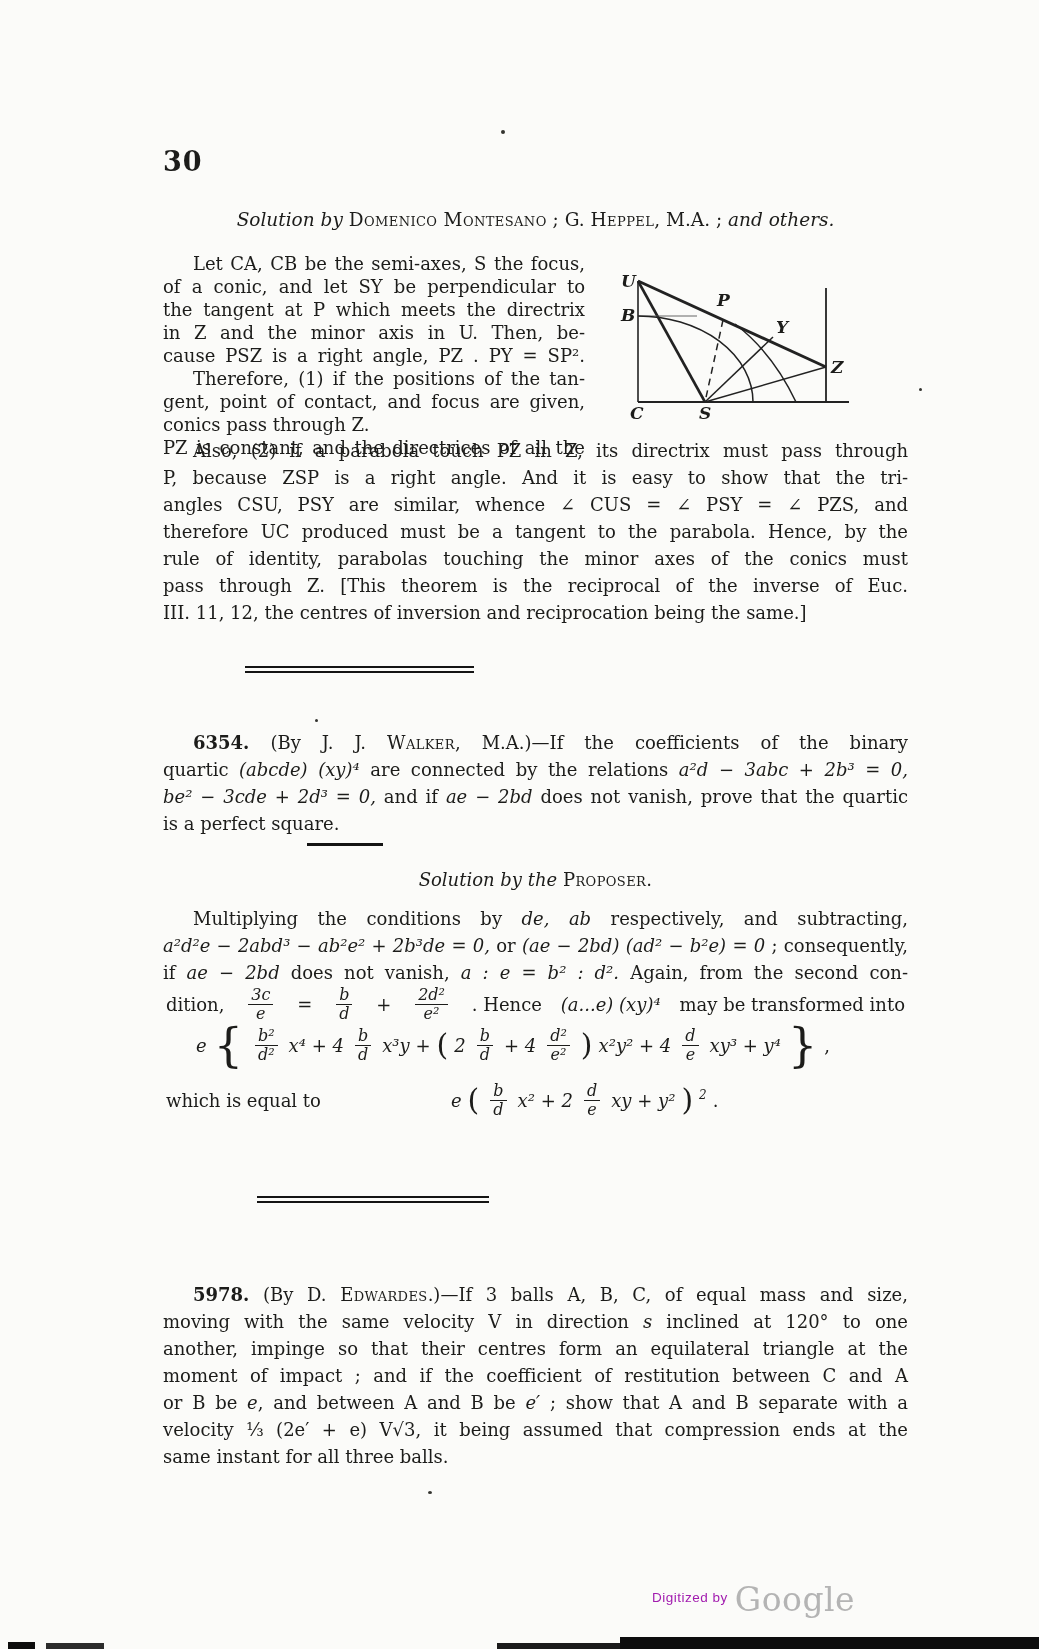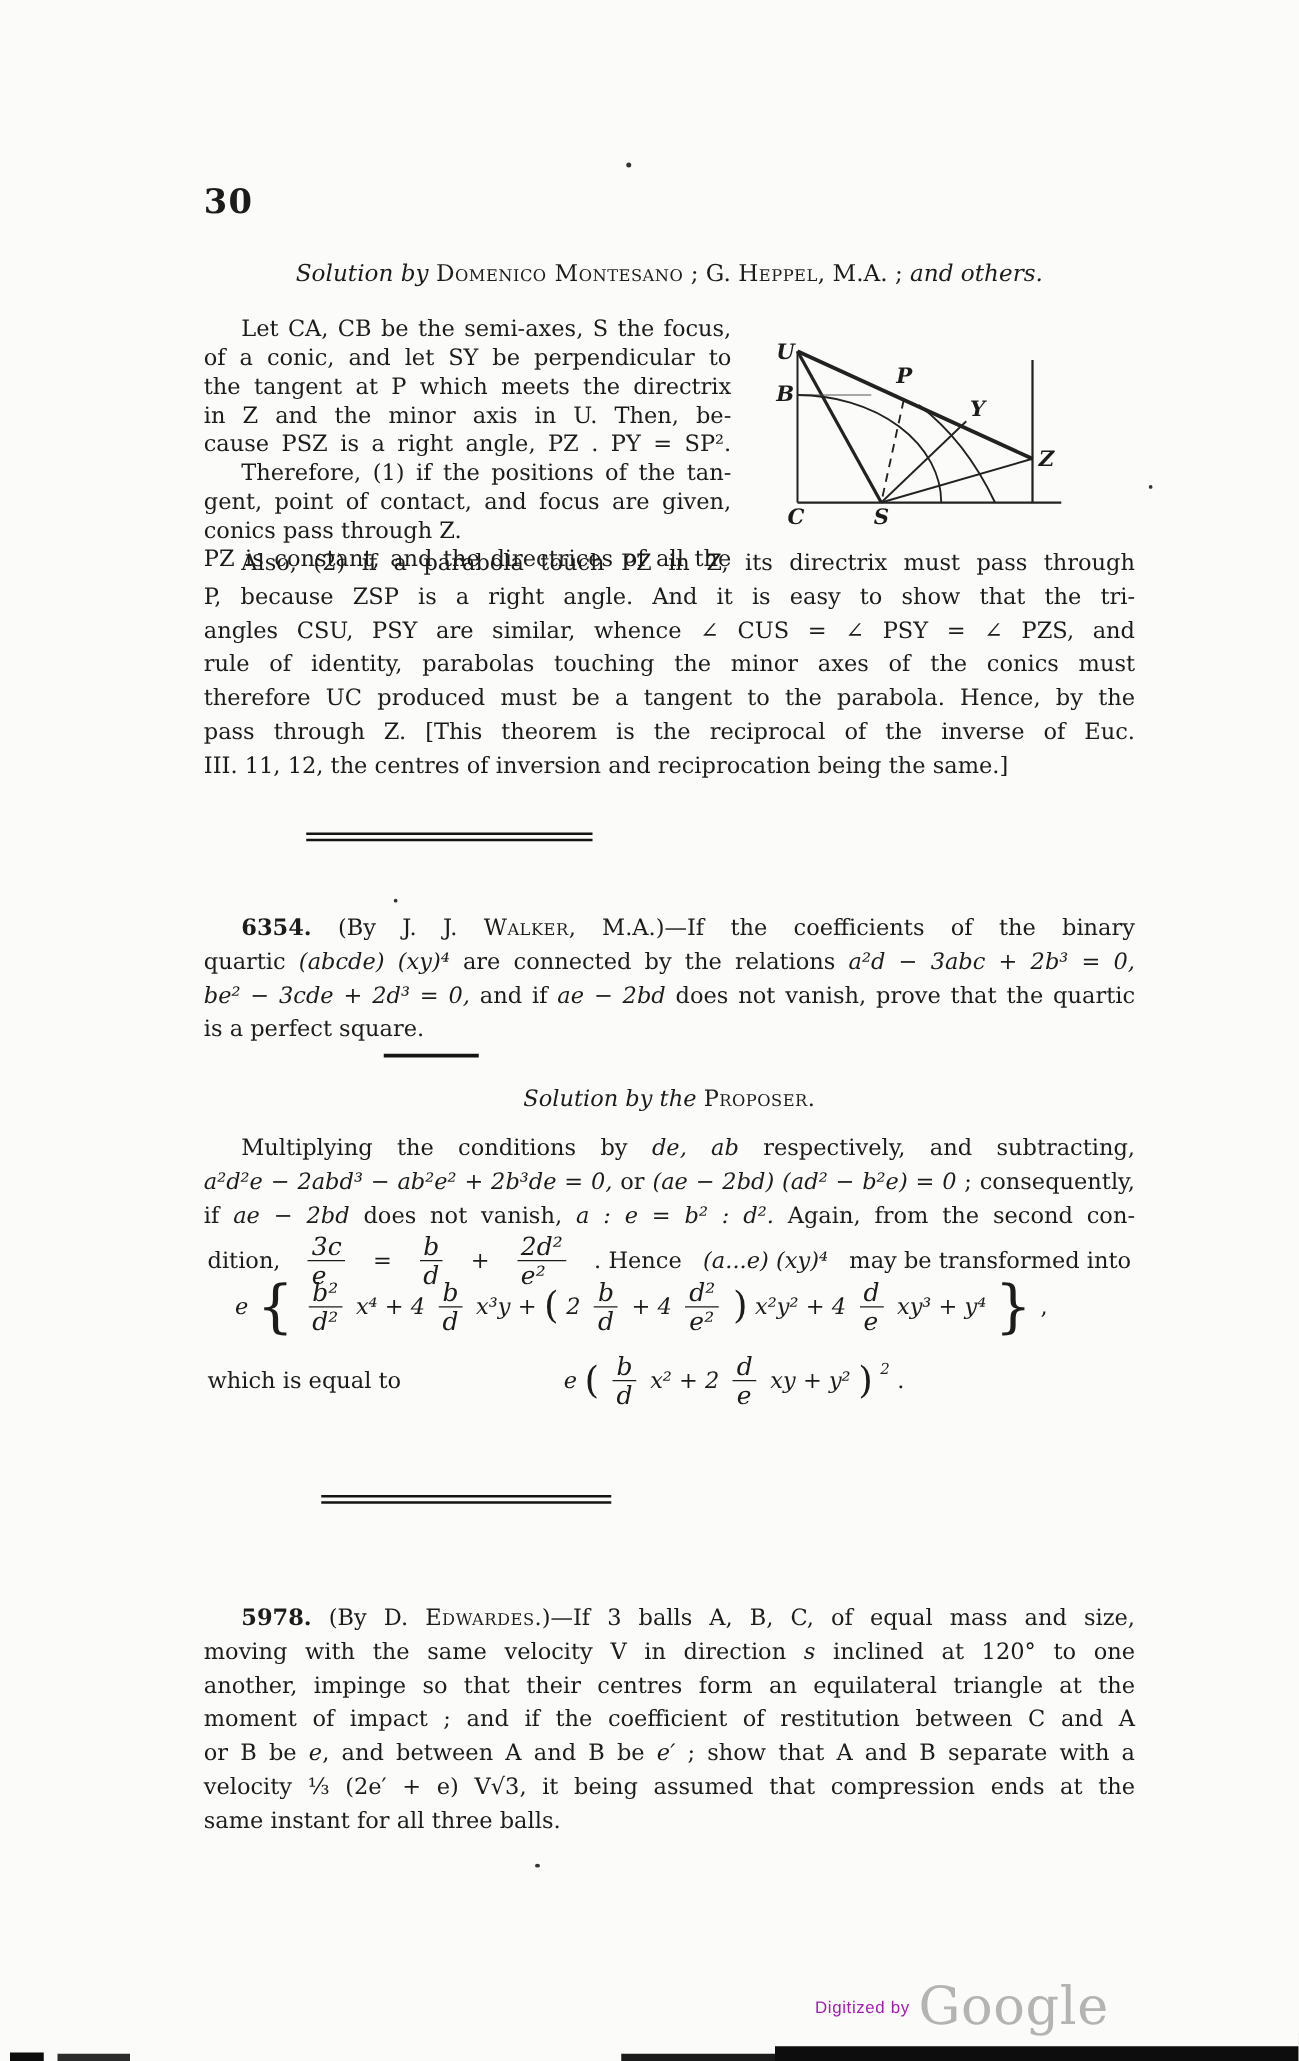--- a/index.html
+++ b/index.html
@@ -9,22 +9,22 @@
   .content{position:absolute;left:163px;top:0;width:745px;height:100%}
   .blk{position:absolute;left:0;width:745px}
   .ln{font-size:18px;line-height:27px}
   .j{text-align:justify;text-align-last:justify}
   .ctr{text-align:center}
   .ind{text-indent:30px}
   .b{font-weight:bold}
   .i{font-style:italic}
   .sc{font-variant:small-caps;letter-spacing:.4px}
   .g{display:inline-block;width:118px}
-  .frac{display:inline-block;vertical-align:middle;text-align:left;font-style:italic;
-        margin:0 4px;line-height:1.1;font-size:20px}
+  .frac{display:inline-block;vertical-align:middle;text-align:center;font-style:italic;
+        margin:0 4px;line-height:1.1;font-size:16px}
   .fn{display:block;padding:0 3px;border-bottom:1.5px solid #1c1c1a}
   .fd{display:block;padding:0 3px}
   .fr{display:flex;align-items:center}
   .fr span{margin:0 3px}
   .fr .frac{margin:0 5px}
   .fr.ctr{justify-content:center}
   .fr.jf{justify-content:space-between}
   .br{font-size:46px;font-weight:300;line-height:1;padding:0 1px}
   .bp{font-size:30px;line-height:1}
   .s2{font-size:12px;font-style:italic;align-self:flex-start;margin-top:2px}
@@ -41,21 +41,21 @@
   .b-eq1{top:1022px;width:700px}
   .b-eq2{top:1082px}
   .b-p5978{top:1281px}
   .rule-dbl{position:absolute;height:7px;border-top:2.5px solid #141414;border-bottom:2.5px solid #141414}
   .rd1{left:245px;top:666px;width:229px}
   .rd2{left:257px;top:1196px;width:232px}
   .rule-s{position:absolute;left:307px;top:843px;width:76px;height:3px;background:#141414}
   .wm{position:absolute;left:652px;top:1580px;white-space:nowrap}
   .wm-pre{font-family:"Liberation Sans",sans-serif;font-size:13.5px;color:#a21caf;
           vertical-align:9px;letter-spacing:.5px}
-  .wm-logo{font-family:"DejaVu Serif",serif;font-size:42px;color:#b4b4b4;letter-spacing:.5px;margin-left:7px}
+  .wm-logo{font-family:"DejaVu Serif",serif;font-size:33px;color:#b4b4b4;letter-spacing:.5px;margin-left:7px}
   .bar{position:absolute;background:#0d0d0d}
   .bar1{left:8px;top:1642px;width:27px;height:7px}
   .bar2{left:46px;top:1643px;width:58px;height:6px;background:#2c2c2c}
   .bar3{left:497px;top:1643px;width:124px;height:6px;background:#1b1b1b}
   .bar4{left:620px;top:1637px;width:419px;height:12px}
   .speck{position:absolute;background:#33332f;border-radius:50%}
   .sp1{left:501px;top:130px;width:4px;height:4px}
   .sp2{left:315px;top:719px;width:3px;height:3px}
   .sp3{left:919px;top:388px;width:3px;height:3px}
   .sp4{left:428px;top:1491px;width:4px;height:3px}
@@ -106,22 +106,22 @@
         <text x="238" y="119">Z</text>
         <text x="37" y="165">C</text>
         <text x="106" y="165">S</text>
       </svg>
     </div>
 
     <div class="blk b-p2">
         <div class="ln j ind"><span>Also, (2) if a parabola touch PZ in Z, its directrix must pass through</span></div>
         <div class="ln j"><span>P, because ZSP is a right angle. And it is easy to show that the tri-</span></div>
         <div class="ln j"><span>angles CSU, PSY are similar, whence ∠ CUS = ∠ PSY = ∠ PZS, and</span></div>
+        <div class="ln j"><span>therefore UC produced must be a tangent to the parabola. Hence, by the</span></div>
         <div class="ln j"><span>rule of identity, parabolas touching the minor axes of the conics must</span></div>
-        <div class="ln j"><span>therefore UC produced must be a tangent to the parabola. Hence, by the</span></div>
         <div class="ln j"><span>pass through Z. [This theorem is the reciprocal of the inverse of Euc.</span></div>
         <div class="ln"><span>III. 11, 12, the centres of inversion and reciprocation being the same.]</span></div>
       </div>
 
     <div class="blk b-p6354">
         <div class="ln j ind"><span class="b">6354.</span><span>  (By J. J. </span><span class="sc">Walker</span><span>, M.A.)—If the coefficients of the binary</span></div>
         <div class="ln j"><span>quartic </span><span class="i">(abcde) (xy)⁴</span><span> are connected by the relations </span><span class="i">a²d − 3abc + 2b³ = 0,</span></div>
         <div class="ln j"><span class="i">be² − 3cde + 2d³ = 0,</span><span> and if </span><span class="i">ae − 2bd</span><span> does not vanish, prove that the quartic</span></div>
         <div class="ln"><span>is a perfect square.</span></div>
       </div>

